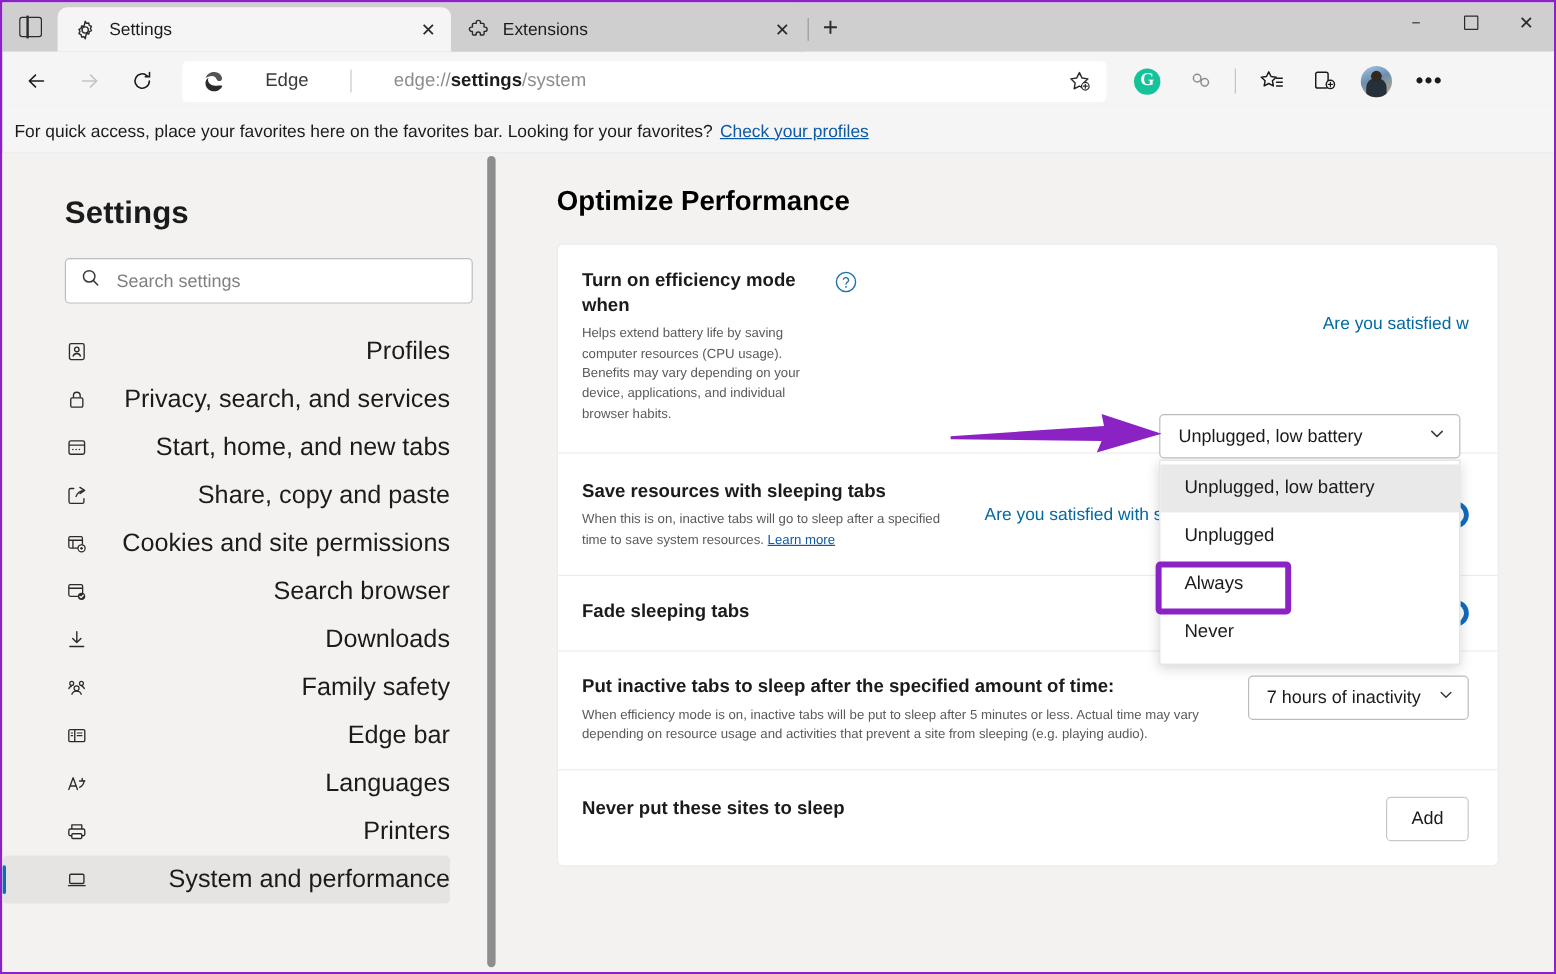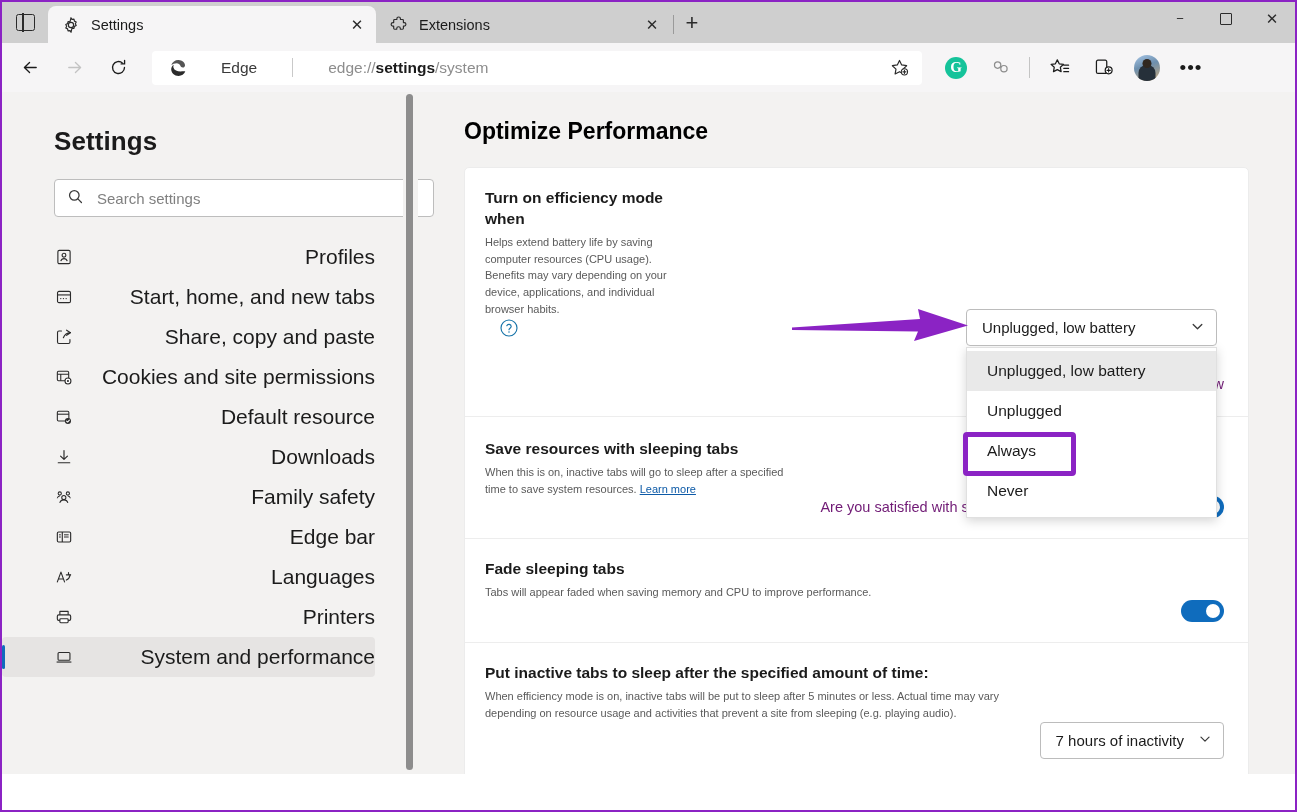--- a/index.html
+++ b/index.html
@@ -176,21 +176,21 @@
     padding: 34px 0 0 0;
     position: relative;
     background: #f3f2f1;
   }
   #sidebar h1 {
     font-size: 26px; font-weight: 600; color: #1b1b1b;
     padding-left: 52px; margin-bottom: 22px; letter-spacing: 0.1px;
   }
   #searchbox {
     margin: 0 0 20px 52px;
-    width: 380px; height: 38px;
+    width: 340px; height: 38px;
     background: #ffffff;
     border: 1px solid #bdbdbd;
     border-radius: 4px;
     display: flex; align-items: center;
     padding: 0 12px;
   }
   #searchbox input {
     border: none; outline: none;
     font-size: 15px; color: #1b1b1b;
     background: transparent;
@@ -242,21 +242,20 @@
   .card {
     background: #ffffff;
     border-radius: 5px;
     border: 1px solid #ececec;
   }
   .row {
     padding: 20px 24px 20px 20px;
     border-bottom: 1px solid #ededed;
     display: flex;
     position: relative;
-    flex-direction: column;
   }
   .row:last-child { border-bottom: none; }
   .rowmain { flex: 1 1 auto; min-width: 0; }
   .rowtitle {
     font-size: 15.5px; font-weight: 600; color: #1b1b1b;
     line-height: 1.35;
   }
   .rowdesc {
     font-size: 11px; color: #5a5a5a; line-height: 1.52; margin-top: 4px;
   }
@@ -284,21 +283,21 @@
   .toggle {
     width: 43px; height: 22px; border-radius: 11px;
     background: #0f6cbd; position: relative; flex: 0 0 auto;
   }
   .toggle::after {
     content: ""; position: absolute;
     right: 4px; top: 4px; width: 14px; height: 14px;
     border-radius: 50%; background: #ffffff;
   }
   .satisfied {
-    font-size: 14.5px; color: #701a75; white-space: nowrap;
+    font-size: 14.5px; color: #0369a1; white-space: nowrap;
     margin-right: 22px; align-self: flex-start;
   }
   .thumbicon { width: 22px; height: 22px; margin-right: 30px; flex:0 0 auto; }
   .addbtn {
     border: 1px solid #c8c8c8; border-radius: 4px;
     background: #fff; font-size: 15px; color: #1b1b1b;
     padding: 10px 20px; line-height: 1;
   }
 
   
@@ -441,20 +440,24 @@
       </svg>
     </div>
     <div class="tbicon">
       <span class="avatar"></span>
     </div>
     <div class="tbicon">
       <span class="dots">•••</span>
     </div>
   </div>
 
+  <div id="favbar">
+    <span>For quick access, place your favorites here on the favorites bar. Looking for your favorites?</span>
+    <a href="#">Check your profiles</a>
+  </div>
 
   <div id="page">
 
     <div id="sidebar">
       <h1>Settings</h1>
 
       <div id="searchbox">
         <span>
           <svg width="17" height="17" viewBox="0 0 20 20" fill="none" stroke="#3a3a3a" stroke-width="1.5" stroke-linecap="round">
             <circle cx="8.6" cy="8.6" r="5.6"></circle>
@@ -468,20 +471,29 @@
         <span class="nicon">
           <svg width="18" height="18" viewBox="0 0 20 20" fill="none" stroke="#2b2b2b" stroke-width="1.25">
             <rect x="3.2" y="2.6" width="13.6" height="14.8" rx="1.6"></rect>
             <circle cx="10" cy="8" r="2.1"></circle>
               <path d="M6.4 14.6c.6-1.9 2-2.8 3.6-2.8s3 .9 3.6 2.8"></path>
           </svg>
         </span>
         <span>Profiles</span>
       </div>
 
+      <div class="navitem">
+        <span class="nicon">
+          <svg width="18" height="18" viewBox="0 0 20 20" fill="none" stroke="#2b2b2b" stroke-width="1.25">
+            <rect x="4.4" y="8.4" width="11.2" height="8.6" rx="1.4"></rect>
+            <path d="M6.9 8.4V6.3a3.1 3.1 0 016.2 0v2.1"></path>
+          </svg>
+        </span>
+        <span>Privacy, search, and services</span>
+      </div>
 
 
       <div class="navitem">
         <span class="nicon">
           <svg width="18" height="18" viewBox="0 0 20 20" fill="none" stroke="#2b2b2b" stroke-width="1.25">
             <rect x="2.8" y="3.8" width="14.4" height="12.4" rx="1.6"></rect>
             <path d="M2.8 7.7h14.4"></path>
             <circle cx="6.4" cy="11.8" r=".75" fill="#2b2b2b" stroke="none"></circle>
             <circle cx="9.4" cy="11.8" r=".75" fill="#2b2b2b" stroke="none"></circle>
             <circle cx="12.4" cy="11.8" r=".75" fill="#2b2b2b" stroke="none"></circle>
@@ -514,21 +526,21 @@
 
       <div class="navitem">
         <span class="nicon">
           <svg width="18" height="18" viewBox="0 0 20 20" fill="none" stroke="#2b2b2b" stroke-width="1.2">
             <rect x="2.6" y="3.6" width="12.8" height="10.8" rx="1.4"></rect>
             <path d="M2.6 6.9h12.8"></path>
             <circle cx="14.4" cy="14.4" r="3.4" fill="#2b2b2b" stroke="none"></circle>
             <path d="M12.9 14.5l1.1 1.1 2-2.2" stroke="#fff" stroke-width="1.2" stroke-linecap="round" stroke-linejoin="round"></path>
           </svg>
         </span>
-        <span>Default resource</span>
+        <span>Search browser</span>
       </div>
 
       <div class="navitem">
         <span class="nicon">
           <svg width="18" height="18" viewBox="0 0 20 20" fill="none" stroke="#2b2b2b" stroke-width="1.3" stroke-linecap="round" stroke-linejoin="round">
             <path d="M10 2.8v9.6M6.2 9l3.8 3.7L13.8 9M3.6 16.4h12.8"></path>
           </svg>
         </span>
         <span>Downloads</span>
       </div>
@@ -636,21 +648,20 @@
                 <path d="M16.1 2.8h-2.6v7.9h2.6z"></path>
               </svg>
             </span>
             <span class="toggle"></span>
           </div>
         </div>
 
         <div class="row">
           <div class="rowmain">
             <div class="rowtitle">Fade sleeping tabs</div>
-            <div class="rowdesc">Tabs will appear faded when saving memory and CPU to improve performance.</div>
           </div>
           <div class="rowright" style="margin-left:auto;align-items:center;">
             <span class="toggle"></span>
           </div>
         </div>
 
         <div class="row">
           <div class="rowmain" style="max-width:540px;">
             <div class="rowtitle">Put inactive tabs to sleep after the specified amount of time:</div>
             <div class="rowdesc">When efficiency mode is on, inactive tabs will be put to sleep after 5 minutes or less. Actual time may vary depending on resource usage and activities that prevent a site from sleeping (e.g. playing audio).</div>

